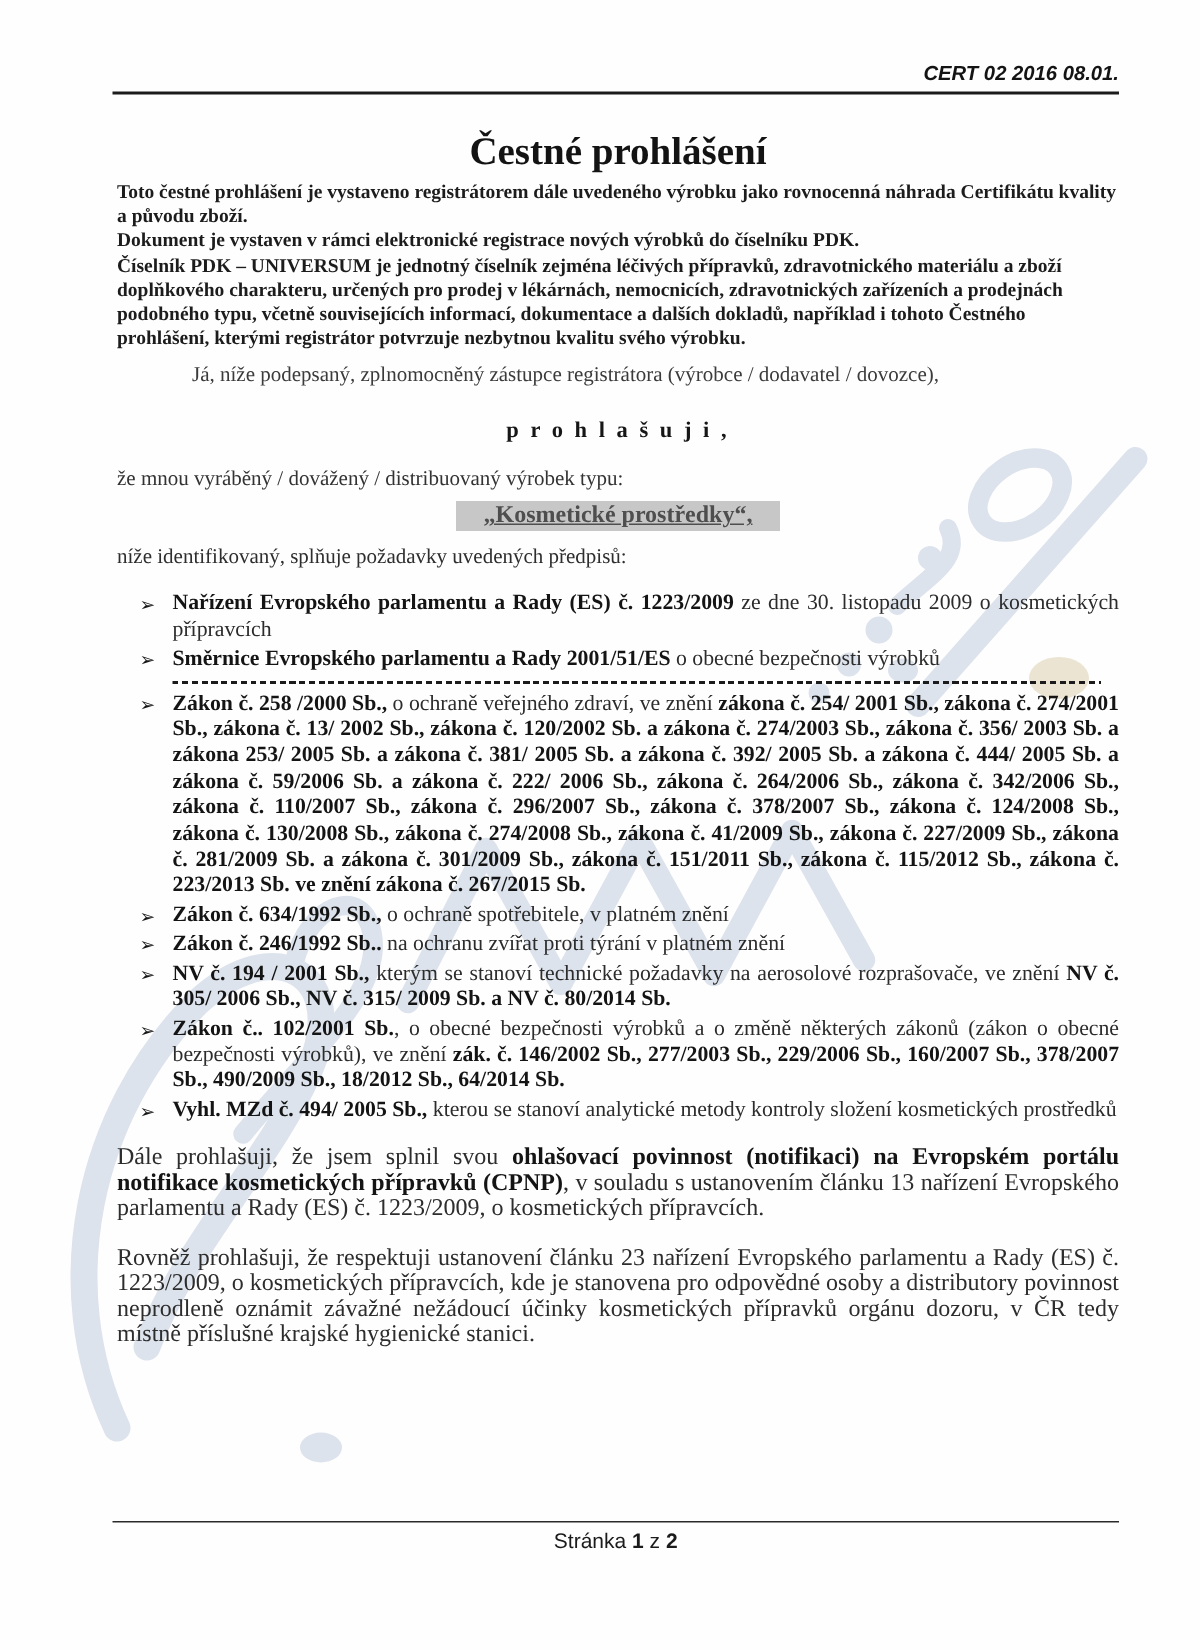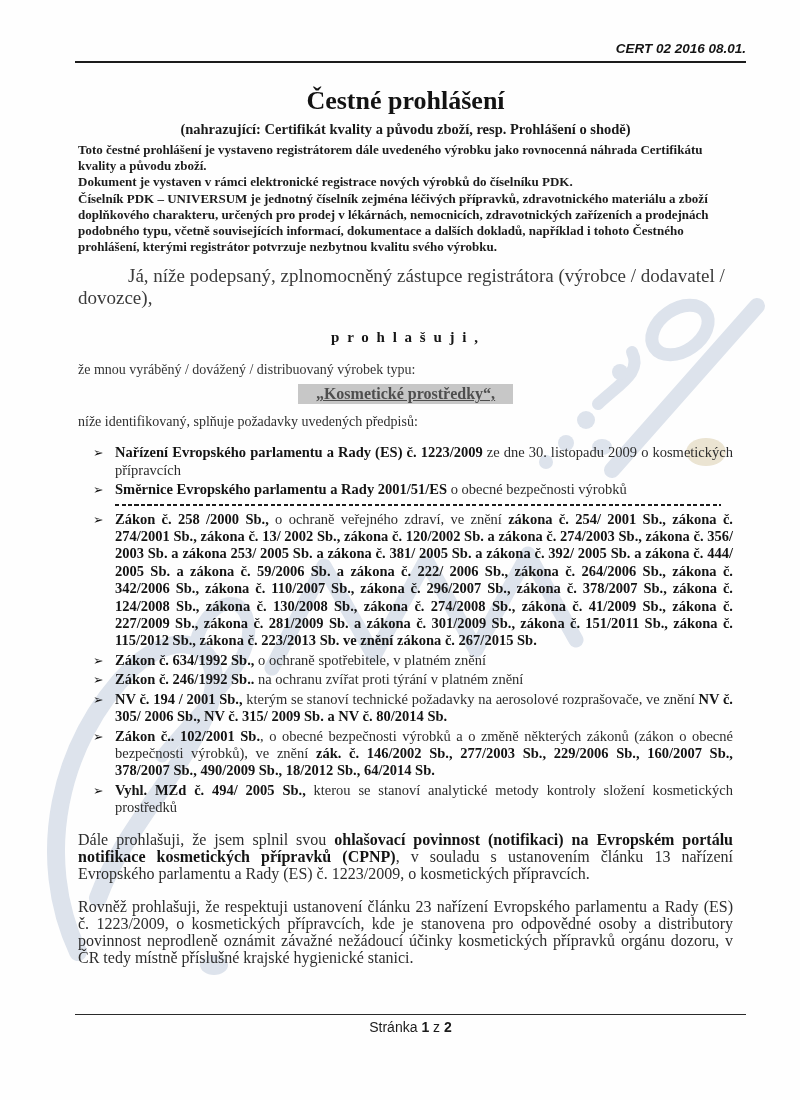--- a/index.html
+++ b/index.html
@@ -6,42 +6,42 @@
   .page{
     position:relative;
     width:800px;height:1100px;
     margin:0 auto;
     background:#fefefe;
     overflow:hidden;
     font-family:"Liberation Serif","DejaVu Serif",serif;
     color:#1d1d1d;
   }
   .watermark{position:absolute;top:0;left:0;width:800px;height:1100px;z-index:0;pointer-events:none;}
-  .content{position:absolute;top:76px;left:78px;right:67px;z-index:1;}
+  .content{position:absolute;top:76px;left:78px;right:54px;z-index:1;}
 
   
   .doc-code{
     position:absolute;top:41px;left:75px;right:54px;z-index:1;
     text-align:right;
     font-family:"Liberation Sans","DejaVu Sans",sans-serif;
     font-style:italic;font-weight:600;font-size:13.5px;color:#141414;
   }
   .header-rule{position:absolute;top:61px;left:75px;right:54px;border-top:2.2px solid #1c1c1c;z-index:1;}
 
   
   .title{margin:10px 0 0;text-align:center;font-size:26px;line-height:30px;font-weight:bold;color:#131313;}
   .subtitle{margin-top:5px;text-align:center;font-weight:bold;font-size:14.5px;color:#1a1a1a;}
 
   
   .preambule-heading{margin-top:23px;font-size:17px;font-weight:bold;color:#131313;}
   .preamble p{margin:0;font-weight:bold;font-size:13px;line-height:16.2px;color:#1c1c1c;}
   .preamble p:first-child{margin-top:4px;}
 
   
-  .decl-intro{margin-top:10px;text-indent:50px;font-size:19px;color:#3b3b3b;}
+  .decl-intro{margin-top:10px;text-indent:50px;font-size:14px;color:#3b3b3b;}
   .decl-emphasis{margin-top:20px;text-align:center;font-weight:bold;font-size:15px;letter-spacing:2px;color:#161616;}
   .product-intro{margin-top:16px;font-size:14px;color:#333333;}
   .product-type-wrap{margin-top:6px;text-align:center;}
   .product-type{
     display:inline-block;background:#c7c7c7;color:#4e4e4e;
     font-weight:bold;font-size:16px;padding:1px 18px;
     text-decoration:underline;
   }
   .decl-outro{margin-top:10px;font-size:14px;color:#2e2e2e;}
 
@@ -101,21 +101,20 @@
     </g>
     <ellipse cx="706" cy="452" rx="20" ry="14" fill="#ebe4d2"></ellipse>
   </svg>
 
   <div class="doc-code">CERT 02 2016 08.01.</div>
   <div class="header-rule"></div>
 
   <div class="content">
 
     <h1 class="title">Čestné prohlášení</h1>
-    <div class="subtitle">(nahrazující: Certifikát kvality a původu zboží, resp. Prohlášení o shodě)</div>
 
     <div class="preamble">
       <p>Toto čestné prohlášení je vystaveno registrátorem dále uvedeného výrobku jako rovnocenná náhrada Certifikátu kvality a původu zboží.</p>
       <p>Dokument je vystaven v rámci elektronické registrace nových výrobků do číselníku PDK.</p>
       <p>Číselník PDK – UNIVERSUM je jednotný číselník zejména léčivých přípravků, zdravotnického materiálu a zboží doplňkového charakteru, určených pro prodej v lékárnách, nemocnicích, zdravotnických zařízeních a prodejnách podobného typu, včetně souvisejících informací, dokumentace a dalších dokladů, například i tohoto Čestného prohlášení, kterými registrátor potvrzuje nezbytnou kvalitu svého výrobku.</p>
     </div>
 
     <div class="decl-intro">Já, níže podepsaný, zplnomocněný zástupce registrátora (výrobce / dodavatel / dovozce),</div>
     <div class="decl-emphasis">p r o h l a š u j i ,</div>
     <div class="product-intro">že mnou vyráběný / dovážený / distribuovaný výrobek typu:</div>

